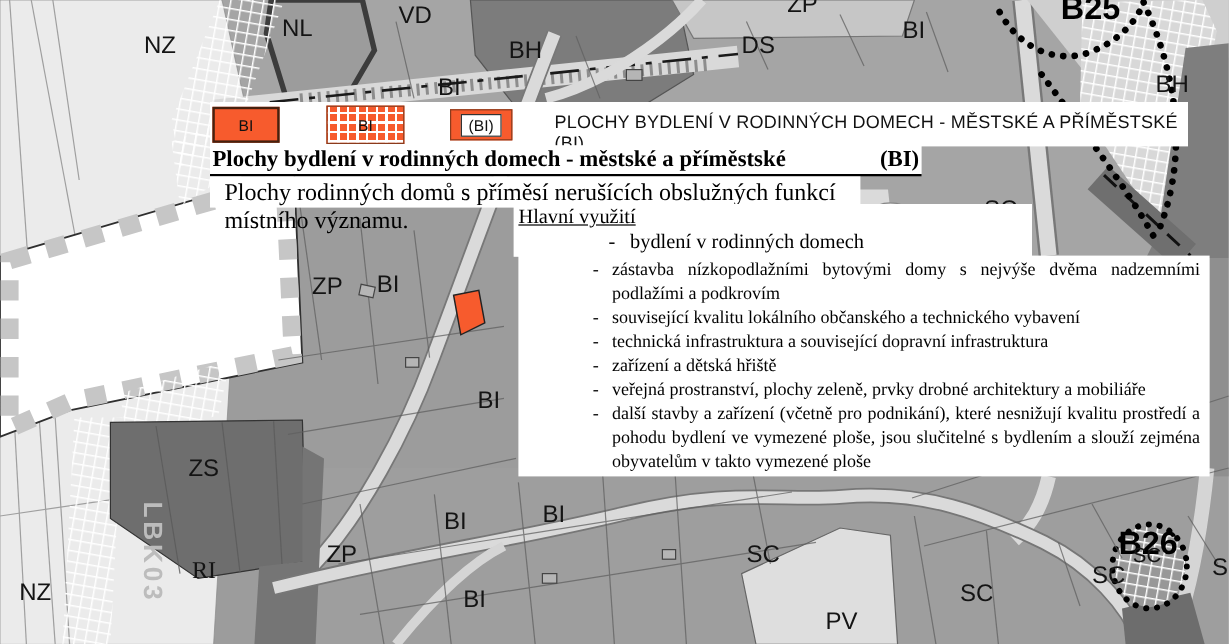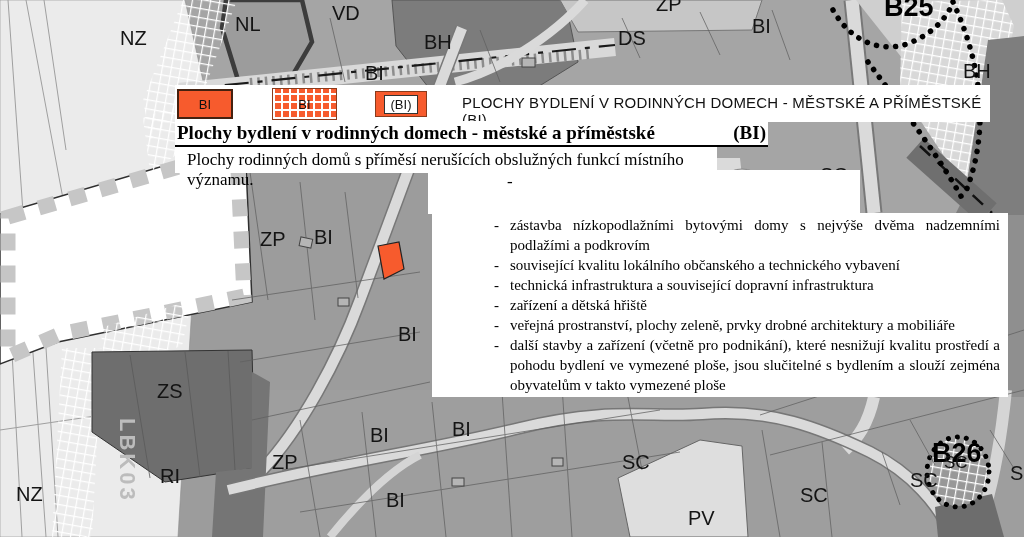--- a/index.html
+++ b/index.html
@@ -34,21 +34,21 @@
      padding:1px 6px;font-size:13px;}
   #legend-title{position:absolute;left:287px;top:9px;
      font-family:"Liberation Sans",sans-serif;font-size:15px;color:#111;
      letter-spacing:.2px;}
 
   #heading-band{left:175px;top:121px;width:593px;height:26px;
      border-bottom:2px solid #000;display:flex;justify-content:space-between;
      align-items:flex-start;box-sizing:border-box;padding:1px 2px 0 2px;
      font-weight:bold;font-size:19px;}
   #subtitle-band{left:175px;top:147px;width:542px;height:26px;
-     font-size:17px;padding:3px 0 0 12px;box-sizing:border-box;}
+     font-size:20px;padding:3px 0 0 12px;box-sizing:border-box;}
 
   #hlavni-band{left:428px;top:170px;width:432px;height:44px;
      font-size:17px;box-sizing:border-box;padding:1px 0 0 4px;}
   .sec-head{text-decoration:underline;}
   .dash-line{display:flex;margin-left:75px;margin-top:1px;}
   .dash-line .dash{width:18px;}
 
   #main-panel{left:432px;top:213px;width:576px;height:184px;
      box-sizing:border-box;padding:1px 8px 0 4px;font-size:17px;}
   #main-panel ul{list-style:none;margin:2px 0 0 0;padding:0 0 0 58px;
@@ -202,21 +202,21 @@
   <div class="ml" style="left:752px;top:16px;">BI</div>
   <div class="ml big" style="left:884px;top:-6px;">B25</div>
   <div class="ml" style="left:963px;top:61px;">BH</div>
   <div class="ml" style="left:750px;top:172px;">DS</div>
   <div class="ml" style="left:820px;top:165px;">SC</div>
   <div class="ml" style="left:260px;top:229px;">ZP</div>
   <div class="ml" style="left:314px;top:227px;">BI</div>
   <div class="ml" style="left:398px;top:324px;">BI</div>
   <div class="ml" style="left:157px;top:381px;">ZS</div>
   <div class="ml rot" style="left:138px;top:418px;">LBK03</div>
-  <div class="ml" style="left:160px;top:466px;">RI</div>
+  <div class="ml" style="left:160px;top:466px;font-family:Liberation Serif, serif;">RI</div>
   <div class="ml" style="left:16px;top:484px;">NZ</div>
   <div class="ml" style="left:272px;top:452px;">ZP</div>
   <div class="ml" style="left:370px;top:425px;">BI</div>
   <div class="ml" style="left:452px;top:419px;">BI</div>
   <div class="ml" style="left:386px;top:490px;">BI</div>
   <div class="ml" style="left:622px;top:452px;">SC</div>
   <div class="ml" style="left:688px;top:508px;">PV</div>
   <div class="ml" style="left:800px;top:485px;">SC</div>
   <div class="ml" style="left:910px;top:470px;">SC</div>
   <div class="ml big" style="left:932px;top:440px;">B26</div>
@@ -239,22 +239,24 @@
   <div class="band" id="heading-band">
     <span>Plochy bydlení v rodinných domech - městské a příměstské</span>
     <span>(BI)</span>
   </div>
 
   <div class="band" id="subtitle-band">
     <span>Plochy rodinných domů s příměsí nerušících obslužných funkcí místního významu.</span>
   </div>
 
   <div class="band" id="hlavni-band">
+    <div class="sec-head">Hlavní využití</div>
     <div class="dash-line">
       <span class="dash">-</span>
+      <span>bydlení v rodinných domech</span>
     </div>
   </div>
 
   <div class="band" id="main-panel">
     <ul>
       <li>
         <span class="dash">-</span>
         <span class="txt">zástavba nízkopodlažními bytovými domy s nejvýše dvěma nadzemními podlažími a podkrovím</span>
       </li>
       <li>

